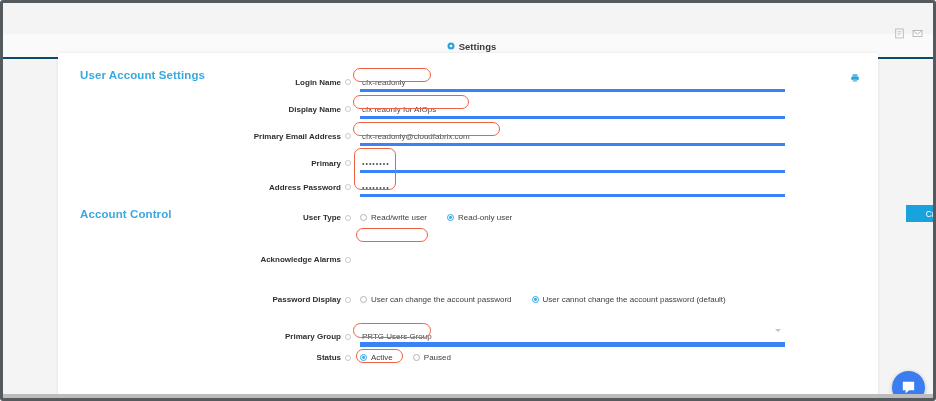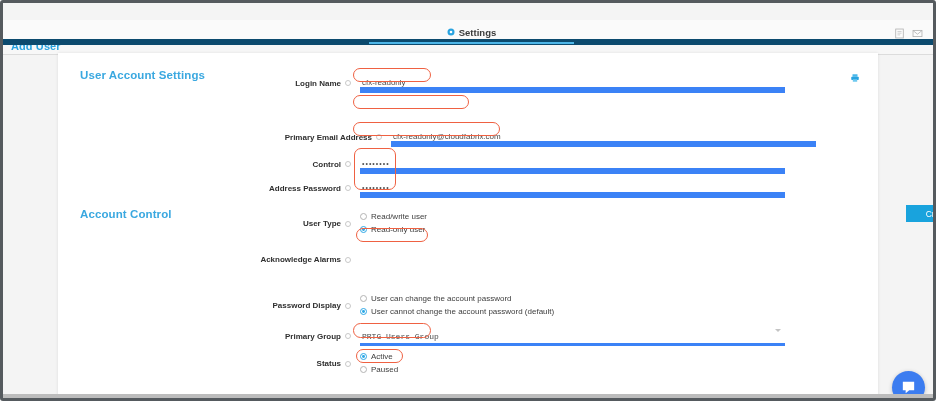--- a/index.html
+++ b/index.html
@@ -28,24 +28,24 @@
   }
   .page-title {
     margin-left: 8px;
     font-size: 11px; font-weight: bold;
     color: #29a3e0;
     letter-spacing: .1px;
   }
 
   
   .tabstrip {
-    position: absolute; left: 0; top: 17px;
+    position: absolute; left: 0; top: 31px;
     width: 930px; height: 25px;
     background: #fafafa;
-    border-bottom: 6px solid #0c4a6e;
+    border-bottom: 2px solid #0c4a6e;
   }
   .tab {
     position: absolute; left: 366px; top: 2px;
     width: 205px; height: 22px;
     display: flex; align-items: center; justify-content: center;
     gap: 4px;
     border-bottom: 2px solid #4db6e8;
   }
   .tab-label { font-size: 9.5px; color: #3b3b3b; font-weight: bold; }
   .gear {
@@ -93,47 +93,47 @@
     font-size: 8px; font-weight: bold; color: #2f2f2f; white-space: nowrap;
   }
   .info-ico {
     width: 6px; height: 6px; border: 1px solid #c9c9c9; border-radius: 50%;
     display: inline-block; flex: none;
   }
   .val-wrap { margin-left: 9px; position: relative; }
 
   .text-input {
     width: 425px; height: 15px;
-    border: none; border-bottom: 6px solid #3b82f6;
+    border: none; border-bottom: 3px solid #3b82f6;
     font-size: 8px; color: #4a4a4a;
     font-family: "Liberation Sans", sans-serif;
     background: transparent;
     padding: 0 2px;
     outline: none;
   }
   .pw-input { letter-spacing: 1px; font-size: 7px; color: #555; }
 
   .select-wrap { position: relative; width: 425px; }
   .select-input {
     width: 425px; height: 15px;
-    border: none; border-bottom: 3px solid #3b82f6;
+    border: none; border-bottom: 5px solid #3b82f6;
     font-size: 8px; color: #4a4a4a;
-    font-family: Liberation Mono, monospace;
+    font-family: Liberation Sans, sans-serif;
     background: transparent; padding: 0 2px;
     outline: none; appearance: none;
   }
   .chev {
     position: absolute; right: 4px; top: 4px;
     width: 0; height: 0;
     border-left: 3px solid transparent;
     border-right: 3px solid transparent;
     border-top: 3px solid #c4c4c4;
   }
 
-  .radio-group { display: flex; flex-direction: column; gap: 4px; padding-top: 1px; }
+  .radio-group { display: flex; gap: 20px; padding-top: 1px; }
   .radio-opt { display: flex; align-items: center; gap: 4px; }
   .radio {
     width: 7px; height: 7px; border-radius: 50%;
     border: 1px solid #b4b4b4; background: #fff;
     flex: none; position: relative;
   }
   .radio.on { border-color: #2ea8e6; }
   .radio.on::after {
     content: ""; position: absolute;
     left: 1.3px; top: 1.3px; width: 2.8px; height: 2.8px;
@@ -248,34 +248,43 @@
     <div class="row" style="top:18px;">
       <div class="lbl-wrap">
         <span class="lbl">Login Name</span>
         <span class="info-ico"></span>
       </div>
       <div class="val-wrap">
         <input class="text-input" type="text" value="cfx-readonly" style="">
       </div>
     </div>
 
-
-    <div class="row" style="top:72px;margin-left:31px;">
+    <div class="row" style="top:45px;">
+      <div class="lbl-wrap">
+        <span class="lbl">Display Name</span>
+        <span class="info-ico"></span>
+      </div>
+      <div class="val-wrap">
+        <input class="text-input" type="text" value="cfx reaonly for AIOps" style="">
+      </div>
+    </div>
+
+    <div class="row" style="top:72px;">
       <div class="lbl-wrap">
         <span class="lbl">Primary Email Address</span>
         <span class="info-ico"></span>
       </div>
       <div class="val-wrap">
         <input class="text-input" type="text" value="cfx-readonly@cloudfabrix.com" style="">
       </div>
     </div>
 
     <div class="row" style="top:99px;">
       <div class="lbl-wrap">
-        <span class="lbl">Control</span>
+        <span class="lbl">Primary</span>
         <span class="info-ico"></span>
       </div>
       <div class="val-wrap">
         <input class="text-input pw-input" type="text" value="••••••••" style="">
       </div>
     </div>
 
     <div class="row" style="top:123px;">
       <div class="lbl-wrap">
         <span class="lbl">Address Password</span>

